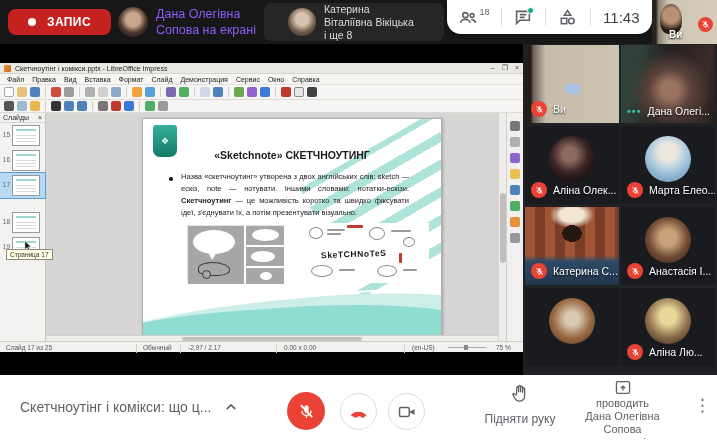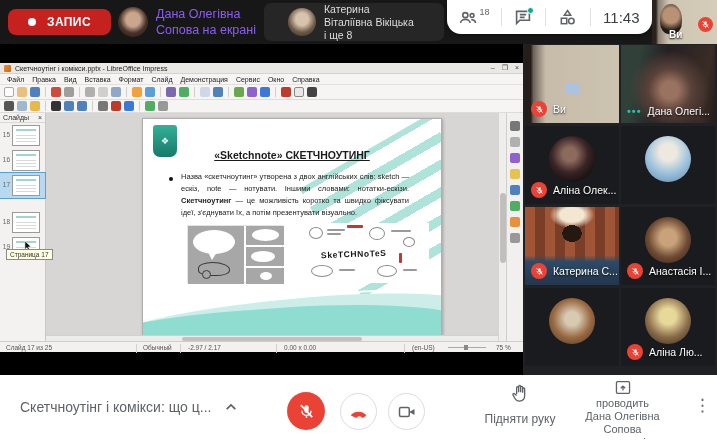--- a/index.html
+++ b/index.html
@@ -62,21 +62,21 @@
   #tipcursor{left:24px;top:128px;z-index:5;}
   #tooltip{left:6px;top:136px;background:#ffffe1;border:1px solid #8a8a8a;padding:1px 3px;font-size:6.5px;color:#333;white-space:nowrap;z-index:5;}
   
   #canvas{flex:1;background:#d7d6d4;position:relative;}
   #hscroll{position:absolute;left:0;bottom:0;height:6px;right:0;background:#ececea;border-top:1px solid #d0d0ce;}
   #hscroll .th{position:absolute;left:30%;width:40%;top:1px;height:4px;background:#c2c1bf;border-radius:2px;}
   
   #slide{left:96px;top:5px;width:300px;height:218px;background:#fff;border:1px solid #b0afad;box-shadow:1px 1px 3px rgba(0,0,0,.25);overflow:hidden;}
   #emblem{left:10px;top:6px;width:24px;height:32px;border-radius:3px 3px 7px 7px;
     background:linear-gradient(180deg,#35b09a,#157a68);display:flex;align-items:center;justify-content:center;color:#eafff9;font-size:9px;}
-  #slidetitle{left:0;top:30px;width:100%;text-align:center;font-size:10.5px;font-weight:bold;color:#1a1a1a;text-decoration:underline;}
+  #slidetitle{left:0;top:30px;width:100%;text-align:center;font-size:10.5px;font-weight:bold;color:#1a1a1a;}
   #bullet{left:26px;top:58px;width:4px;height:4px;border-radius:50%;background:#111;}
   #slidetext{left:38px;top:52px;width:228px;font-size:7.5px;line-height:1.6;color:#222;text-align:justify;}
   #ribbon{right:-30px;top:24px;width:150px;height:126px;transform:rotate(-30deg);
     background:repeating-linear-gradient(0deg,rgba(62,189,167,.42) 0 9px,rgba(255,255,255,0) 9px 24px);}
   
   #comic{left:44px;top:106px;width:96px;height:58px;background:#fff;border:1px solid #e4e4e4;}
   #comic .p{position:absolute;background:#a7a7a7;}
   #comic .pa{left:0;top:0;width:56px;height:58px;}
   #comic .pb1{left:58px;top:0;width:38px;height:19px;}
   #comic .pb2{left:58px;top:21px;width:38px;height:19px;}
@@ -440,20 +440,31 @@
               <path d="M5.5 11a6.5 6.5 0 0 0 13 0" stroke="#fff" stroke-width="2" fill="none"></path>
               <line x1="12" y1="17.5" x2="12" y2="21" stroke="#fff" stroke-width="2"></line>
               <line x1="4" y1="3" x2="20" y2="20" stroke="#fff" stroke-width="2.4"></line>
             </svg>
           </span>
       <span class="nm">Аліна Олек...</span>
         </div>
     </div>
     <div class="tile" style="left:98px;top:82px;">
       <span class="avatar av3"></span>
+      <div class="label">
+          <span class="micbadge">
+            <svg width="9" height="9" viewBox="0 0 24 24">
+              <rect x="9" y="3" width="6" height="11" rx="3" fill="#fff"></rect>
+              <path d="M5.5 11a6.5 6.5 0 0 0 13 0" stroke="#fff" stroke-width="2" fill="none"></path>
+              <line x1="12" y1="17.5" x2="12" y2="21" stroke="#fff" stroke-width="2"></line>
+              <line x1="4" y1="3" x2="20" y2="20" stroke="#fff" stroke-width="2.4"></line>
+            </svg>
+          </span>
+      <span class="nm">Марта Елео...</span>
+        </div>
     </div>
     <div class="tile" id="t4" style="left:2px;top:163px;padding-left:40px;">
       <div class="label">
           <span class="micbadge">
             <svg width="9" height="9" viewBox="0 0 24 24">
               <rect x="9" y="3" width="6" height="11" rx="3" fill="#fff"></rect>
               <path d="M5.5 11a6.5 6.5 0 0 0 13 0" stroke="#fff" stroke-width="2" fill="none"></path>
               <line x1="12" y1="17.5" x2="12" y2="21" stroke="#fff" stroke-width="2"></line>
               <line x1="4" y1="3" x2="20" y2="20" stroke="#fff" stroke-width="2.4"></line>
             </svg>

